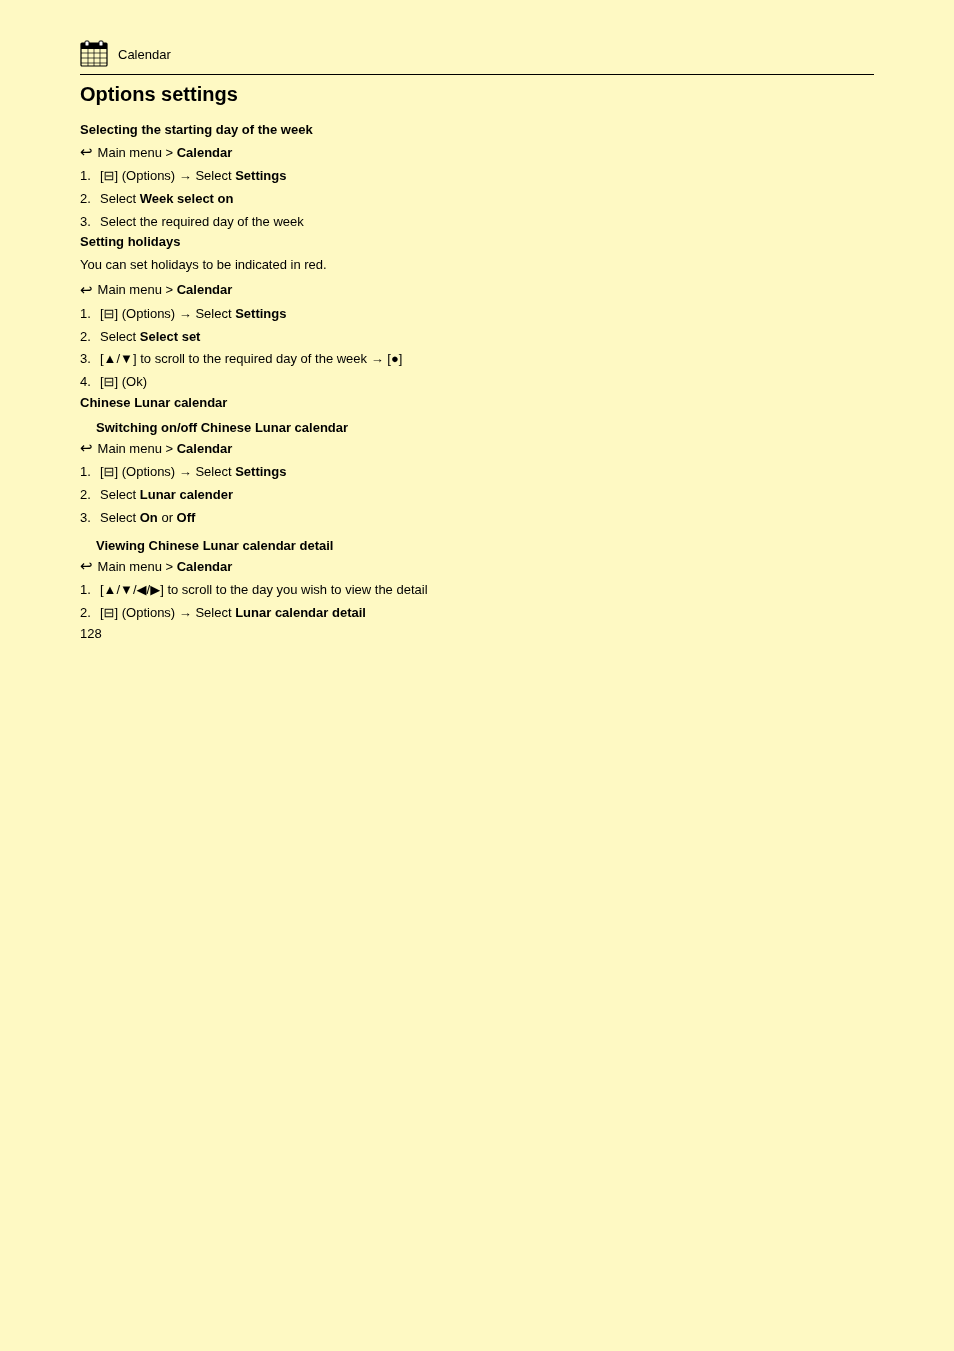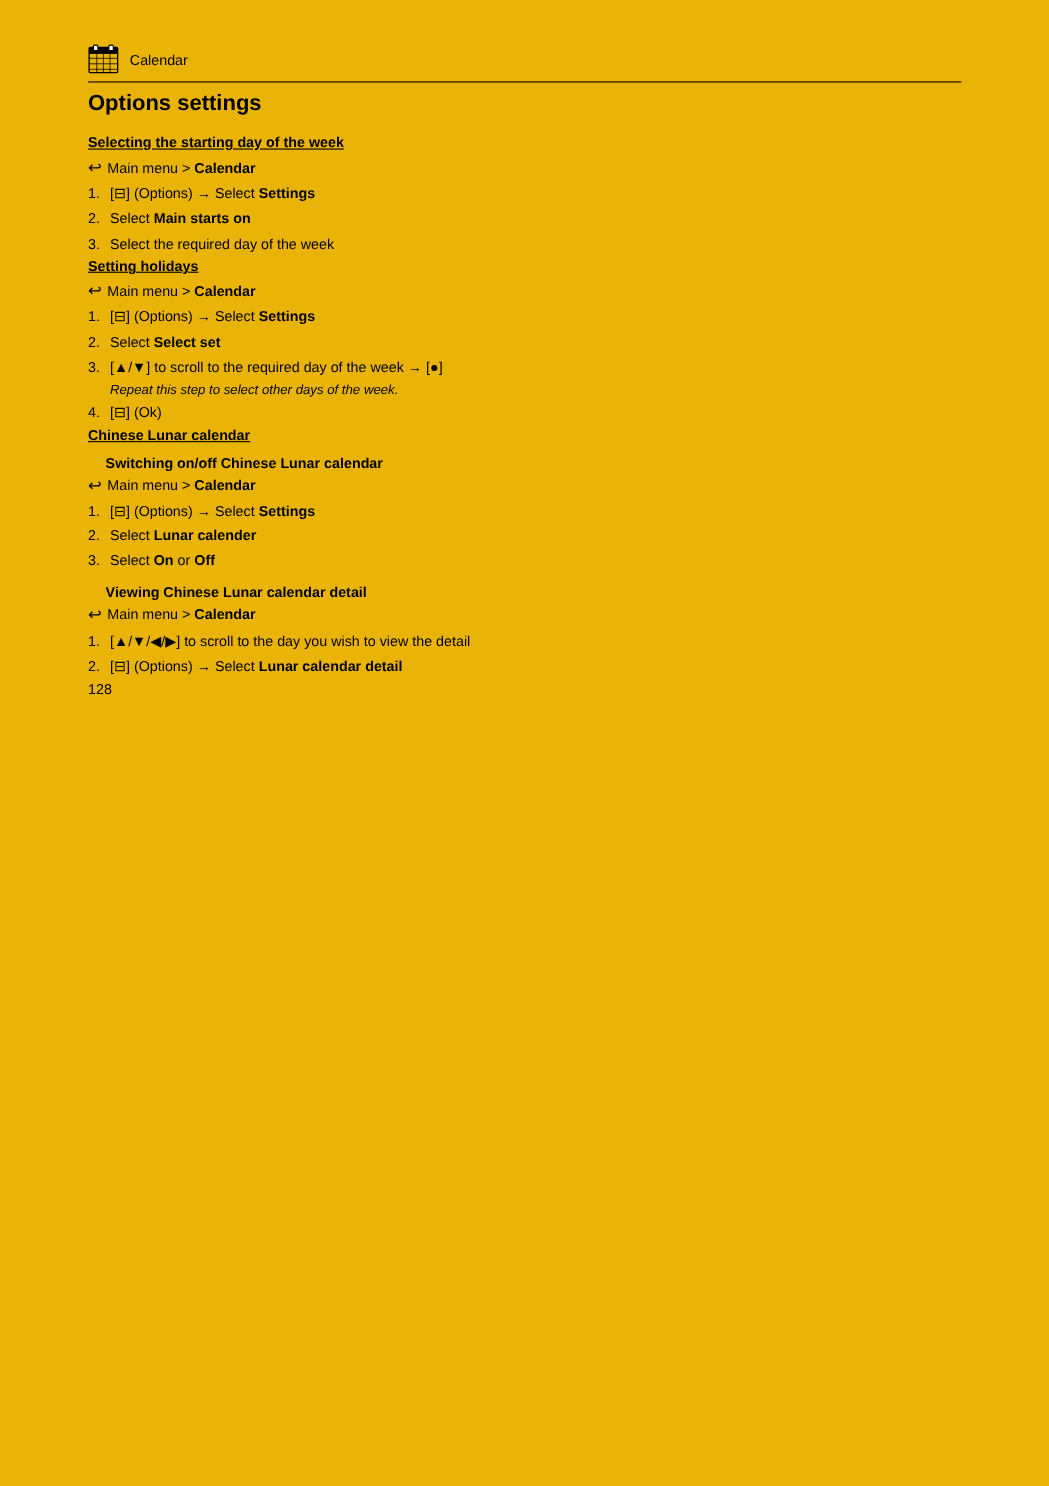--- a/index.html
+++ b/index.html
@@ -13,21 +13,21 @@
       font-family: Arial, Helvetica, sans-serif;
       font-size: 13px;
       color: #000000;
       width: 954px;
       min-height: 1351px;
     }
 
     .page {
       width: 954px;
       min-height: 1351px;
-      background: #eab308;
+      background: #fef9c3;
       padding: 40px 80px;
       position: relative;
     }
 
     .header-section {
       display: flex;
       align-items: center;
       gap: 10px;
       margin-bottom: 4px;
       padding-bottom: 6px;
@@ -50,21 +50,20 @@
       font-weight: bold;
       margin-bottom: 16px;
       margin-top: 8px;
     }
 
     .section-title {
       font-size: 13px;
       font-weight: bold;
       margin-bottom: 6px;
       margin-top: 1px;
-      text-decoration: underline;
     }
 
     .subsection-title {
       font-size: 13px;
       font-weight: bold;
       margin-bottom: 4px;
       margin-top: 10px;
       margin-left: 16px;
     }
 
@@ -142,50 +141,50 @@
       <span style="font-size:15px;">↩</span>
       <span>Main menu &gt; <strong>Calendar</strong></span>
     </div>
     <ol class="steps-list">
       <li>
         <span class="step-num">1.</span>
         <span>[⊟] (Options) → Select <strong>Settings</strong></span>
       </li>
       <li>
         <span class="step-num">2.</span>
-        <span>Select <strong>Main starts on</strong></span>
+        <span>Select <strong>Week select on</strong></span>
       </li>
       <li>
         <span class="step-num">3.</span>
         <span>Select the required day of the week</span>
       </li>
     </ol>
   </div>
 
   <div>
     <div class="section-title">Setting holidays</div>
+    <div class="description">You can set holidays to be indicated in red.</div>
     <div class="nav-item">
       <span style="font-size:15px;">↩</span>
       <span>Main menu &gt; <strong>Calendar</strong></span>
     </div>
     <ol class="steps-list">
       <li>
         <span class="step-num">1.</span>
         <span>[⊟] (Options) → Select <strong>Settings</strong></span>
       </li>
       <li>
         <span class="step-num">2.</span>
         <span>Select <strong>Select set</strong></span>
       </li>
       <li>
         <span class="step-num">3.</span>
         <span>[▲/▼] to scroll to the required day of the week → [●]</span>
       </li>
     </ol>
-    <div class="italic-note"><em>Repeat this step to select other days of the week.</em></div>
     <ol class="steps-list" style="margin-top:2px;">
       <li>
         <span class="step-num">4.</span>
         <span>[⊟] (Ok)</span>
       </li>
     </ol>
   </div>
 
   <div>
     <div class="section-title">Chinese Lunar calendar</div>

